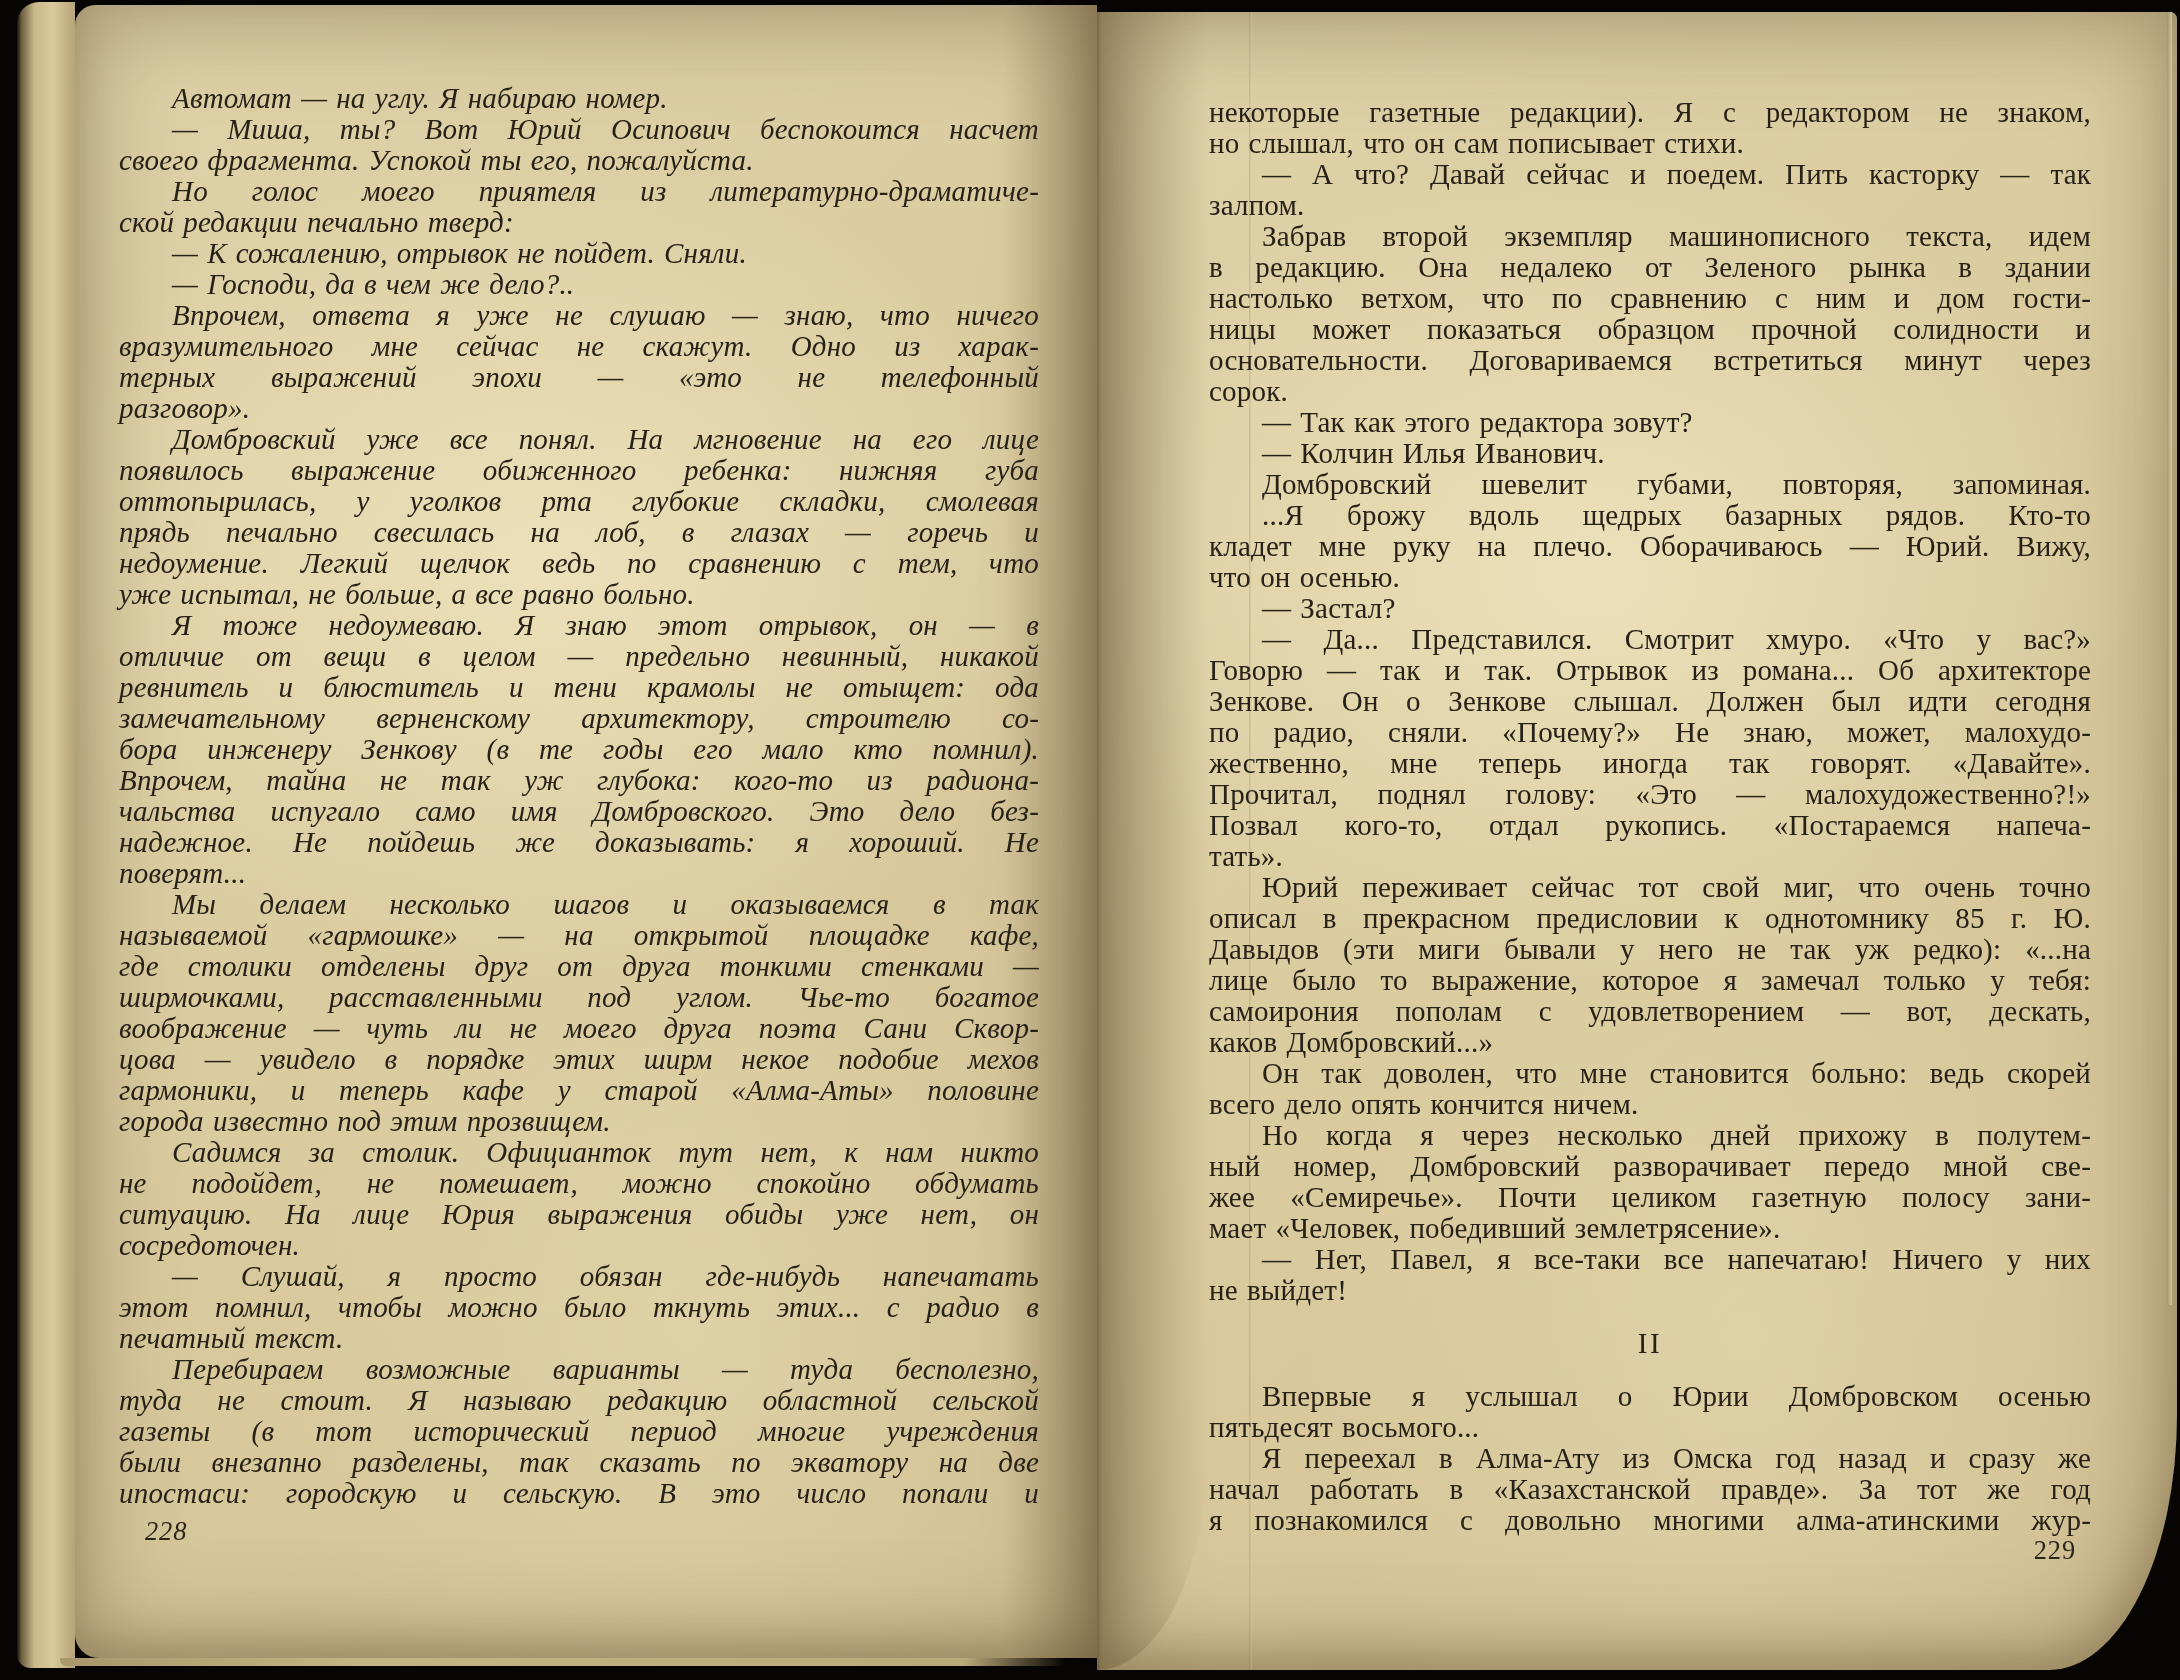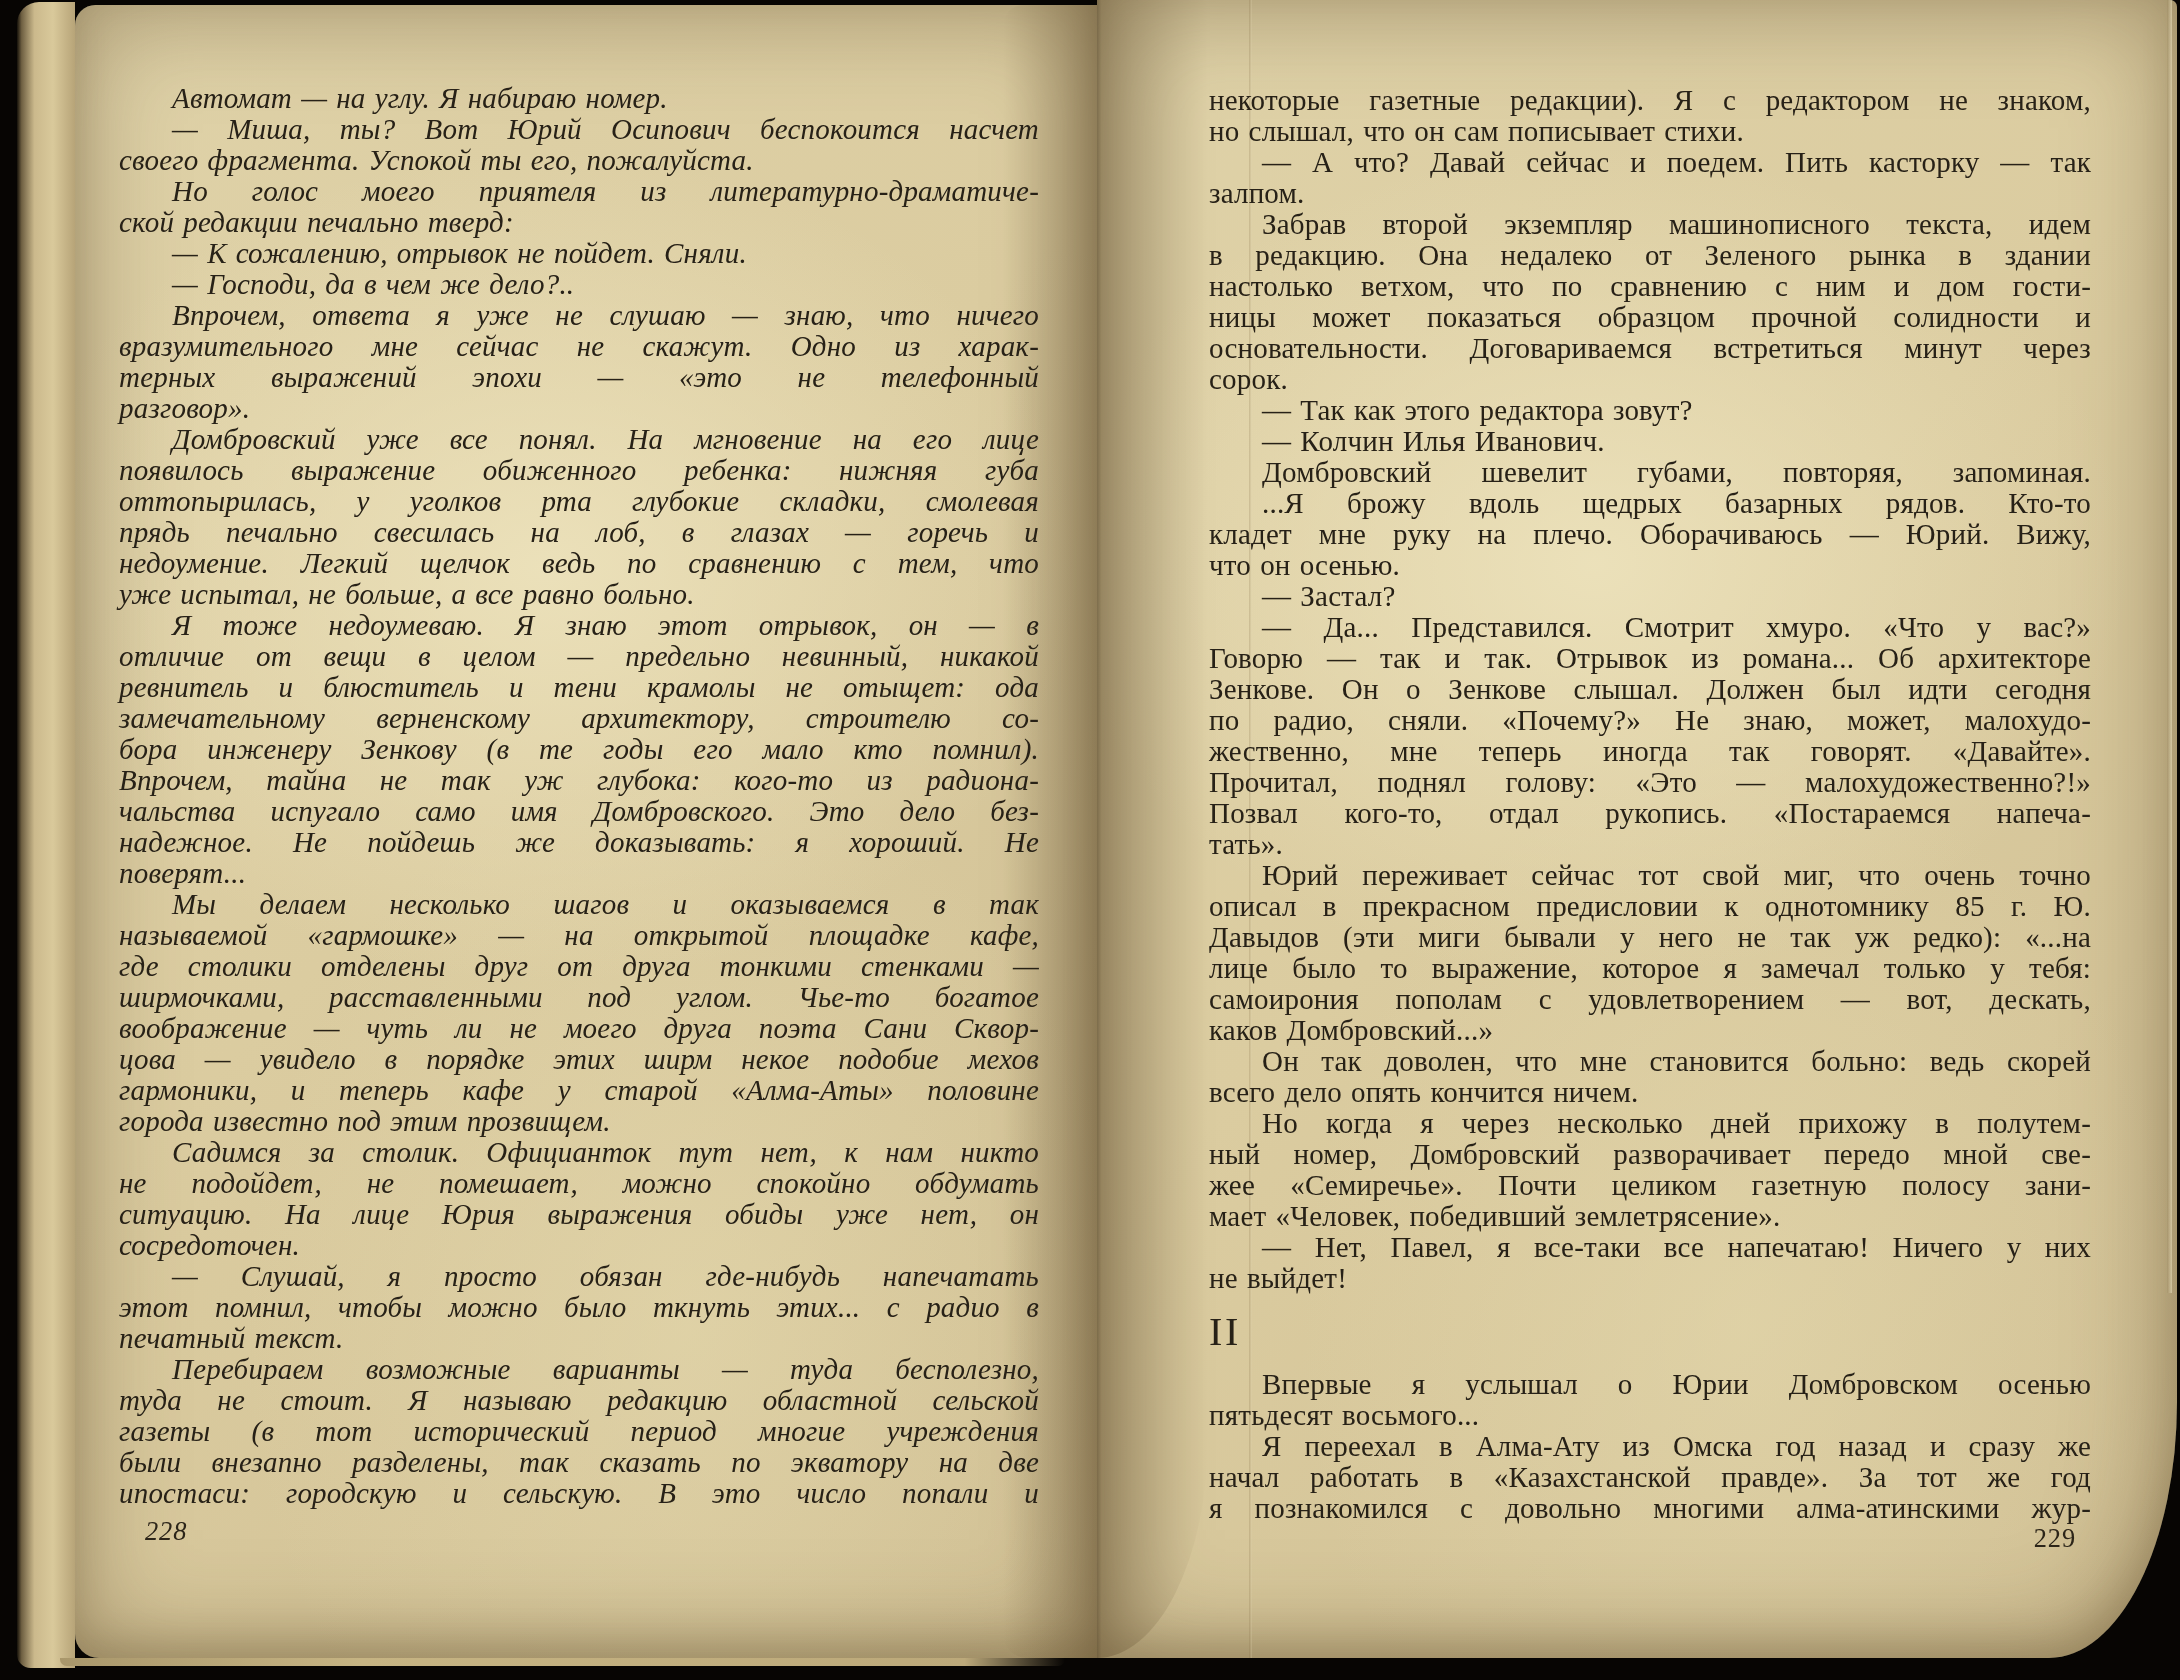--- a/index.html
+++ b/index.html
@@ -13,42 +13,42 @@
   .bottom-edge{position:absolute;left:60px;top:1658px;width:1005px;height:7.7px;
     background:linear-gradient(to right,#a9976b,#c6b483 30%,#bca97a 90%,rgba(188,169,122,0));
     border-radius:0 0 6.8px 6.8px;}
   .page{position:absolute;
     background:
       radial-gradient(ellipse 767px 596px at 46% 34%, rgba(238,228,190,.85) 0%, rgba(238,228,190,0) 70%),
       radial-gradient(ellipse 596px 767px at 60% 80%, rgba(232,221,178,.5) 0%, rgba(232,221,178,0) 75%),
       linear-gradient(135deg,#dfd2a8 0%,#dbcca0 45%,#cfbe92 100%);
     box-shadow: inset 0 0 94px 15.3px rgba(88,67,34,.38), inset 0 -15.3px 34px rgba(88,67,34,.22);}
   .page-left{left:75px;top:5.1px;width:1022px;height:1653px;border-radius:20.4px 0 0 24px;font-style:italic;}
-  .page-right{left:1097px;top:0;width:1080px;height:1658px;
+  .page-right{left:1097px;top:12px;width:1080px;height:1658px;
     border-radius:0 6.8px 0 0;border-bottom-right-radius:128px 256px;}
   
   .gutter-left{position:absolute;right:0;top:0;width:94px;height:100%;
     background:linear-gradient(to right,rgba(80,60,30,0) 0%,rgba(80,60,30,.34) 100%);border-radius:inherit;}
   .gutter-right{position:absolute;left:0;top:0;width:111px;height:100%;
     background:linear-gradient(to left,rgba(80,60,30,0) 0%,rgba(80,60,30,.30) 96%,rgba(60,44,20,.45) 100%);border-radius:inherit;}
   .crease{position:absolute;left:152px;top:0;width:3.4px;height:100%;
     background:linear-gradient(to right,rgba(110,86,46,.22),rgba(240,230,195,.25));}
   .right-fold{position:absolute;right:5.1px;top:0;width:5.1px;height:78%;
     background:linear-gradient(to left,rgba(244,236,204,.5),rgba(120,96,52,.18));}
   
   .text-block{position:absolute;color:#272117;font-size:29px;line-height:31px;
     letter-spacing:0.2px;word-spacing:1.7px;}
   .tb-left{left:44px;top:78px;width:920px;}
   .tb-right{left:112px;top:85px;width:882px;}
   .ln{height:31px;white-space:nowrap;text-align:left;}
   .ln.just{white-space:normal;text-align:justify;text-align-last:justify;}
   .ln.ind{padding-left:53px;}
   .ln.ind.just{padding-left:0;text-indent:53px;}
-  .section-heading{height:34px;margin:22px 0 19px 0;text-align:left;
-    font-size:40px;letter-spacing:2.6px;color:#272117;}
+  .section-heading{height:34px;margin:22px 0 19px 0;text-align:center;
+    font-size:29px;letter-spacing:2.6px;color:#272117;}
   .page-num{position:absolute;font-size:26.4px;color:#2c2519;letter-spacing:0.9px;}
   .pn-left{left:70px;top:1511px;}
   .pn-right{right:101px;top:1523px;}
 </style>
 </head>
 <body>
 
 <div class="stage">
 
   <div class="edge-stack"></div>

